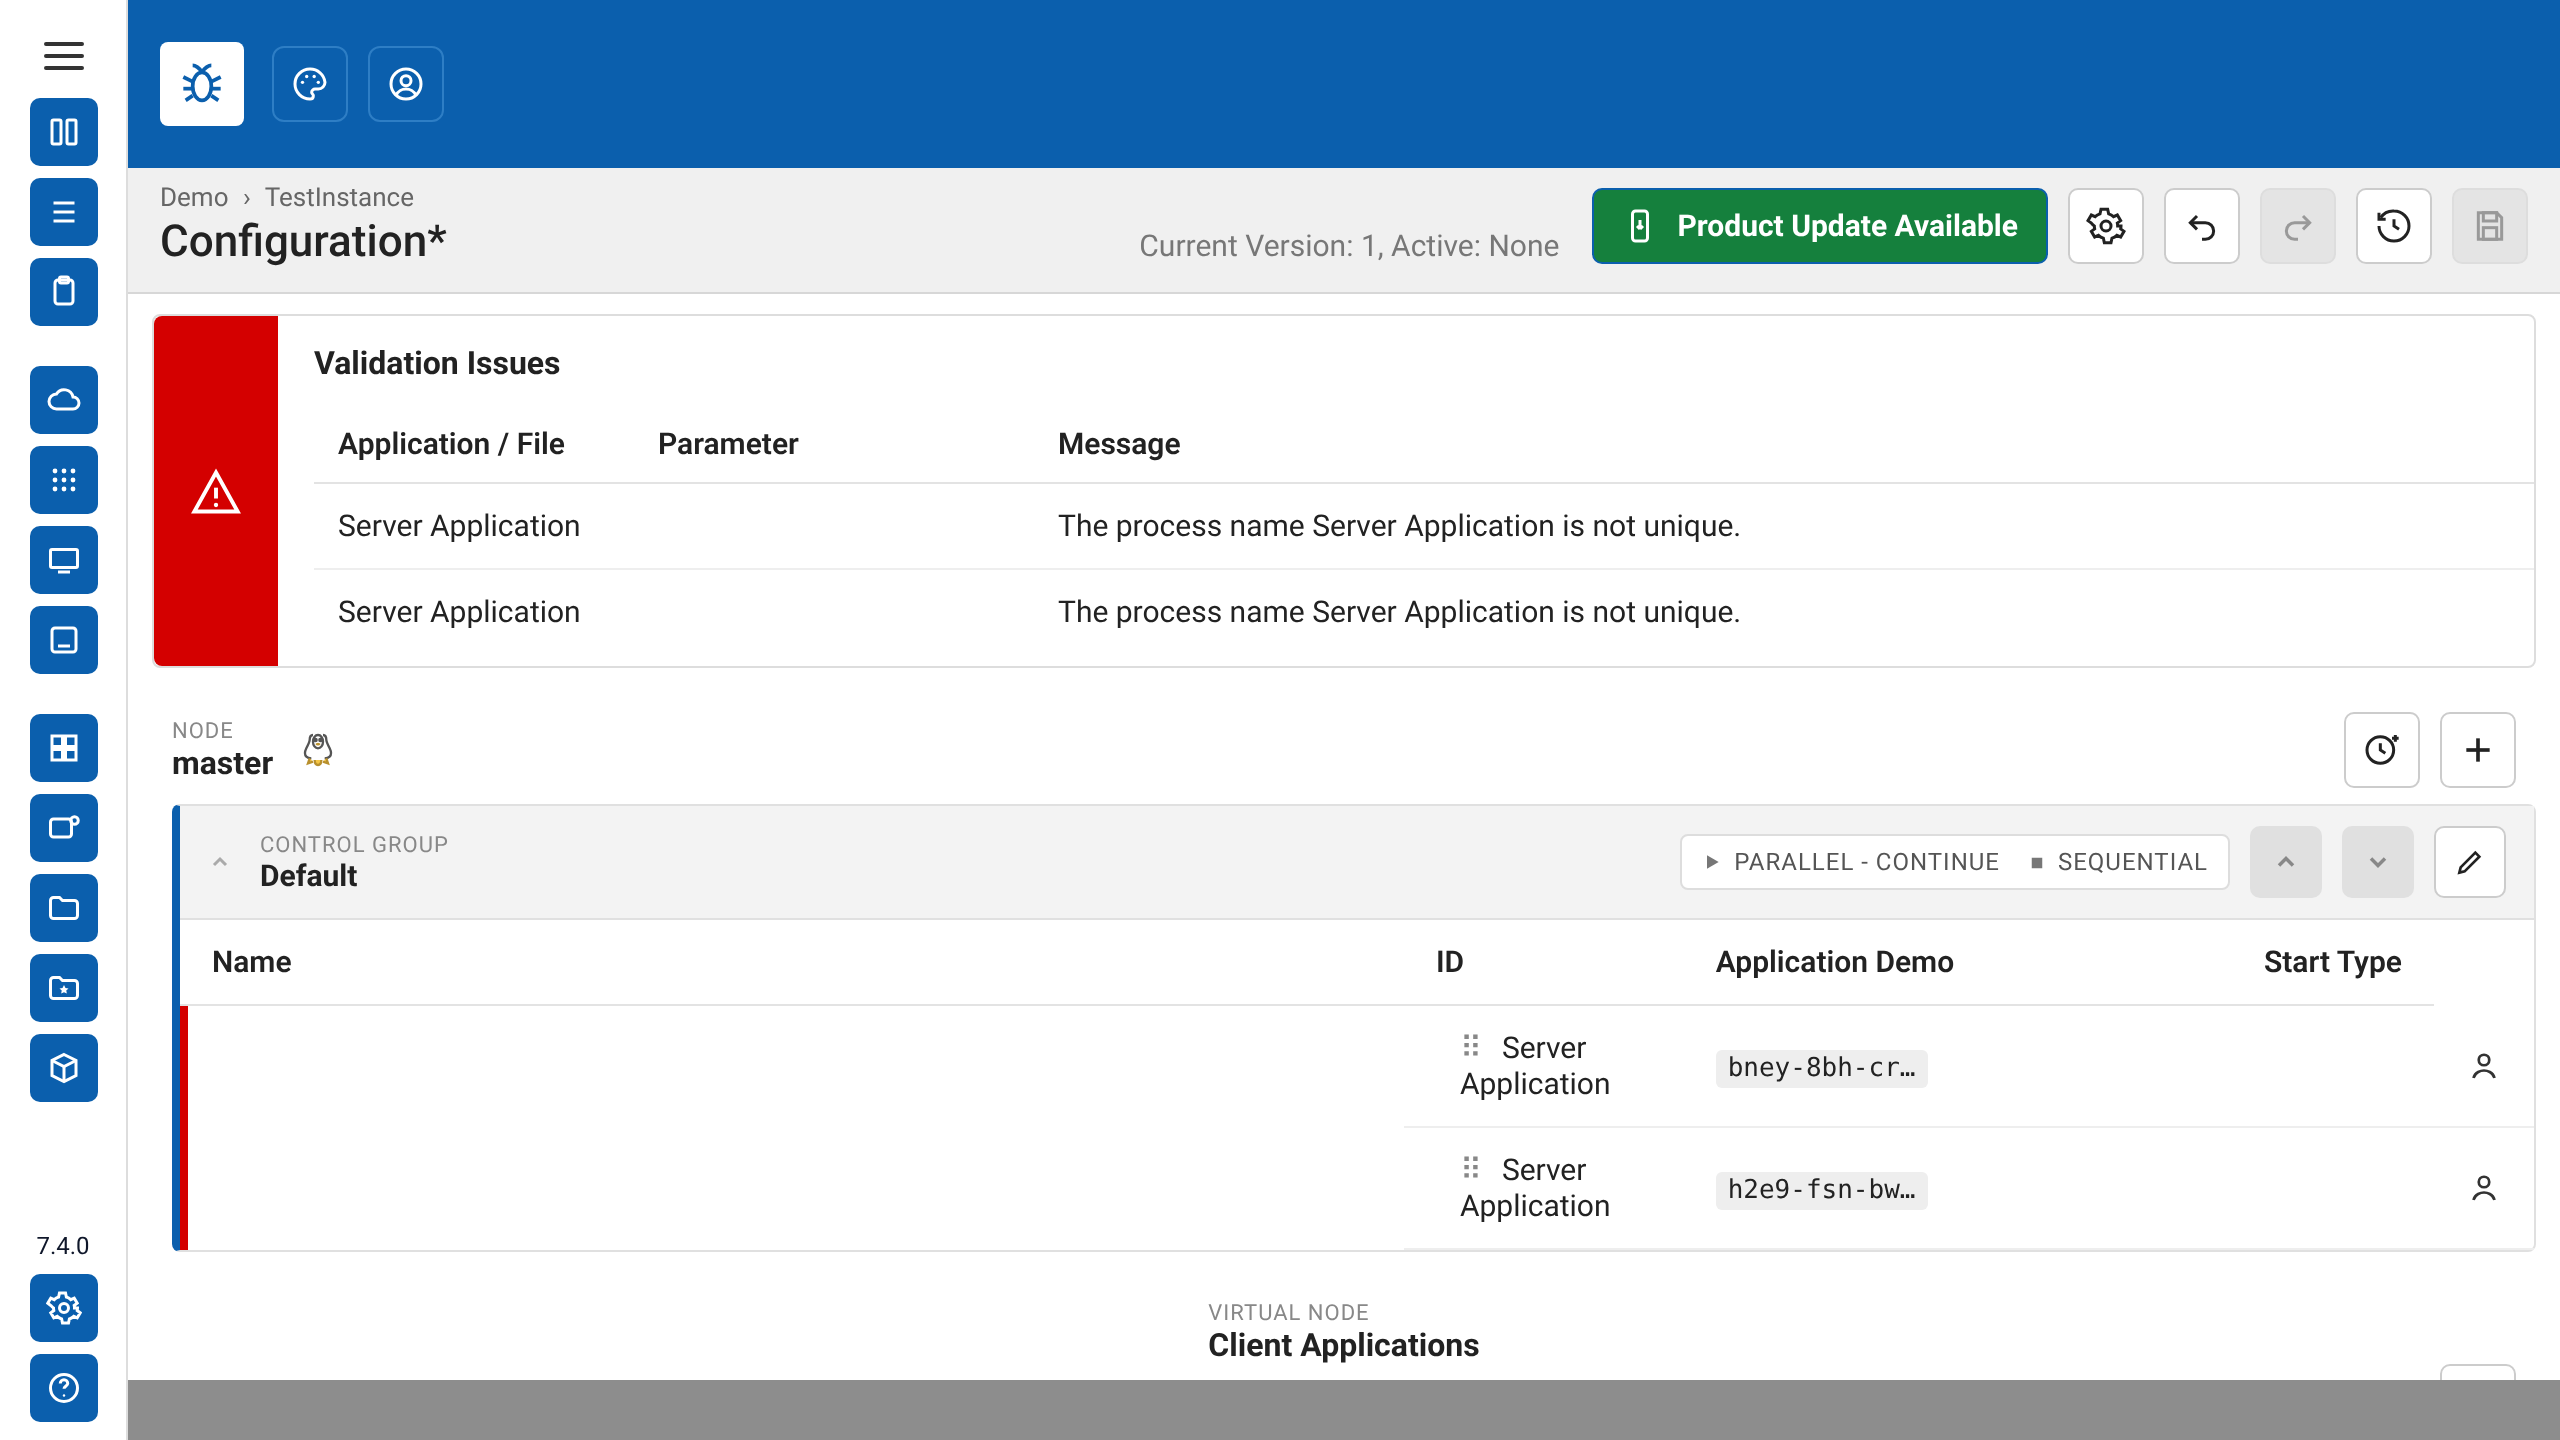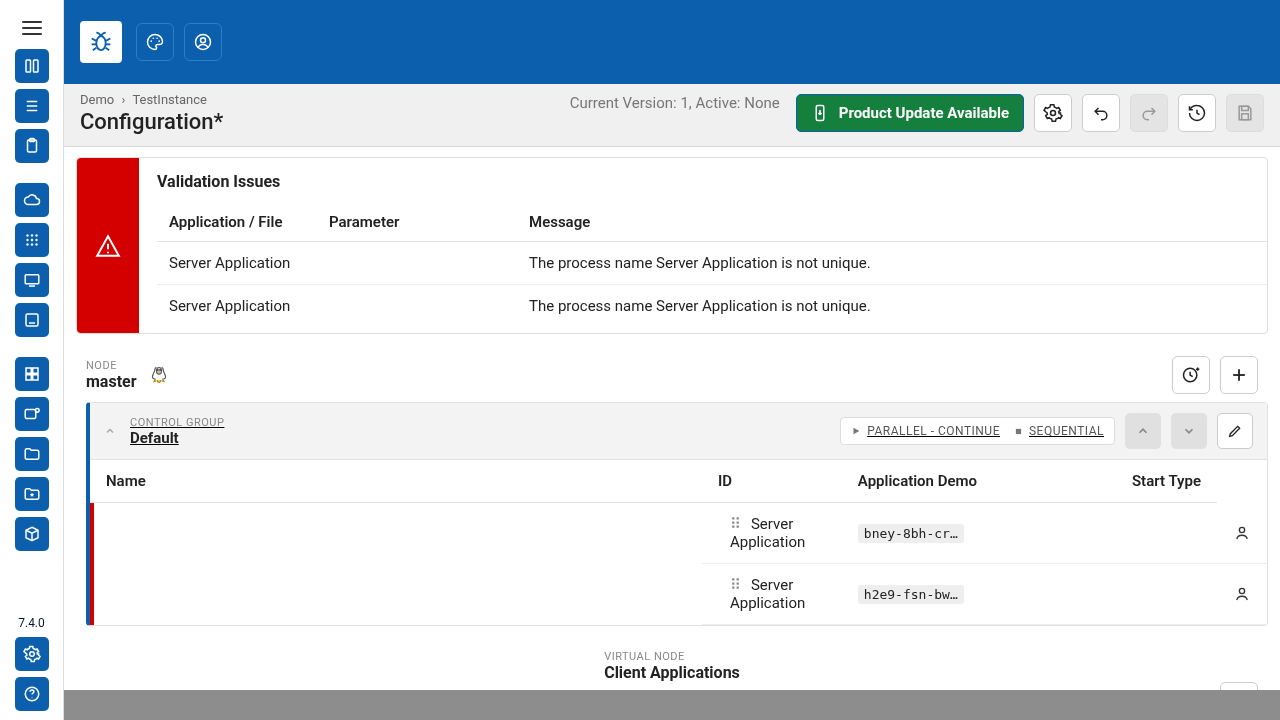--- a/index.html
+++ b/index.html
@@ -56,21 +56,21 @@
 
   
   .hdr {
     background: #f0f0f0; border-bottom: 1px solid #d7d7d7; padding: 8px 16px 12px 16px;
     display: flex; align-items: center;
   }
   .hdr-left { flex:1; }
   .breadcrumb { font-size: 13px; color: #666; }
   .breadcrumb .sep { margin: 0 4px; }
   .page-title { font-size: 22px; font-weight: 500; color: #222; margin-top:2px; }
-  .hdr-right { display:flex; align-items:flex-start; gap:10px; }
+  .hdr-right { display:flex; align-items:flex-end; gap:10px; }
   .status-line { font-size: 15px; color: #777; margin-right:6px; }
   .pill-btn {
     background: #15803d; color:#fff; border-radius: 5px; height:38px;
     display:flex; align-items:center; gap:10px; padding: 0 14px; font-size:15px;
     font-weight:700; cursor:pointer; border:1px solid #0b5fad;
   }
   .tool-btn {
     width:38px; height:38px; border-radius:5px; border:1px solid #ccc; background:#fff;
     display:flex; align-items:center; justify-content:center; color:#333; cursor:pointer;
   }
@@ -102,21 +102,20 @@
   .os-ico { font-size:20px; color:#555; }
   .node-actions { margin-left:auto; display:flex; gap:10px; }
 
   .group {
     border:1px solid #e0e0e0; border-radius:4px; margin: 0 0 18px 10px;
     border-left: 4px solid #0b5fad;
   }
   .group-hdr {
     background:#f3f3f3; padding:10px 14px; display:flex; align-items:center; gap:14px;
     border-bottom:1px solid #e0e0e0;
-    text-decoration:underline;
   }
   .chev { color:#aaa; font-size:12px; cursor:pointer; }
   .group-titles { display:flex; flex-direction:column; }
   .group-titles .gname { font-size:15px; font-weight:700; color:#222; }
   .group-right { margin-left:auto; display:flex; align-items:center; gap:10px; }
   .mode-chip {
     background:#fff; border:1px solid #ddd; border-radius:4px; padding:6px 10px;
     font-size:12px; letter-spacing:0.5px; color:#555; display:flex; align-items:center; gap:14px;
   }
   .mode-chip .m { display:flex; align-items:center; gap:6px; }

